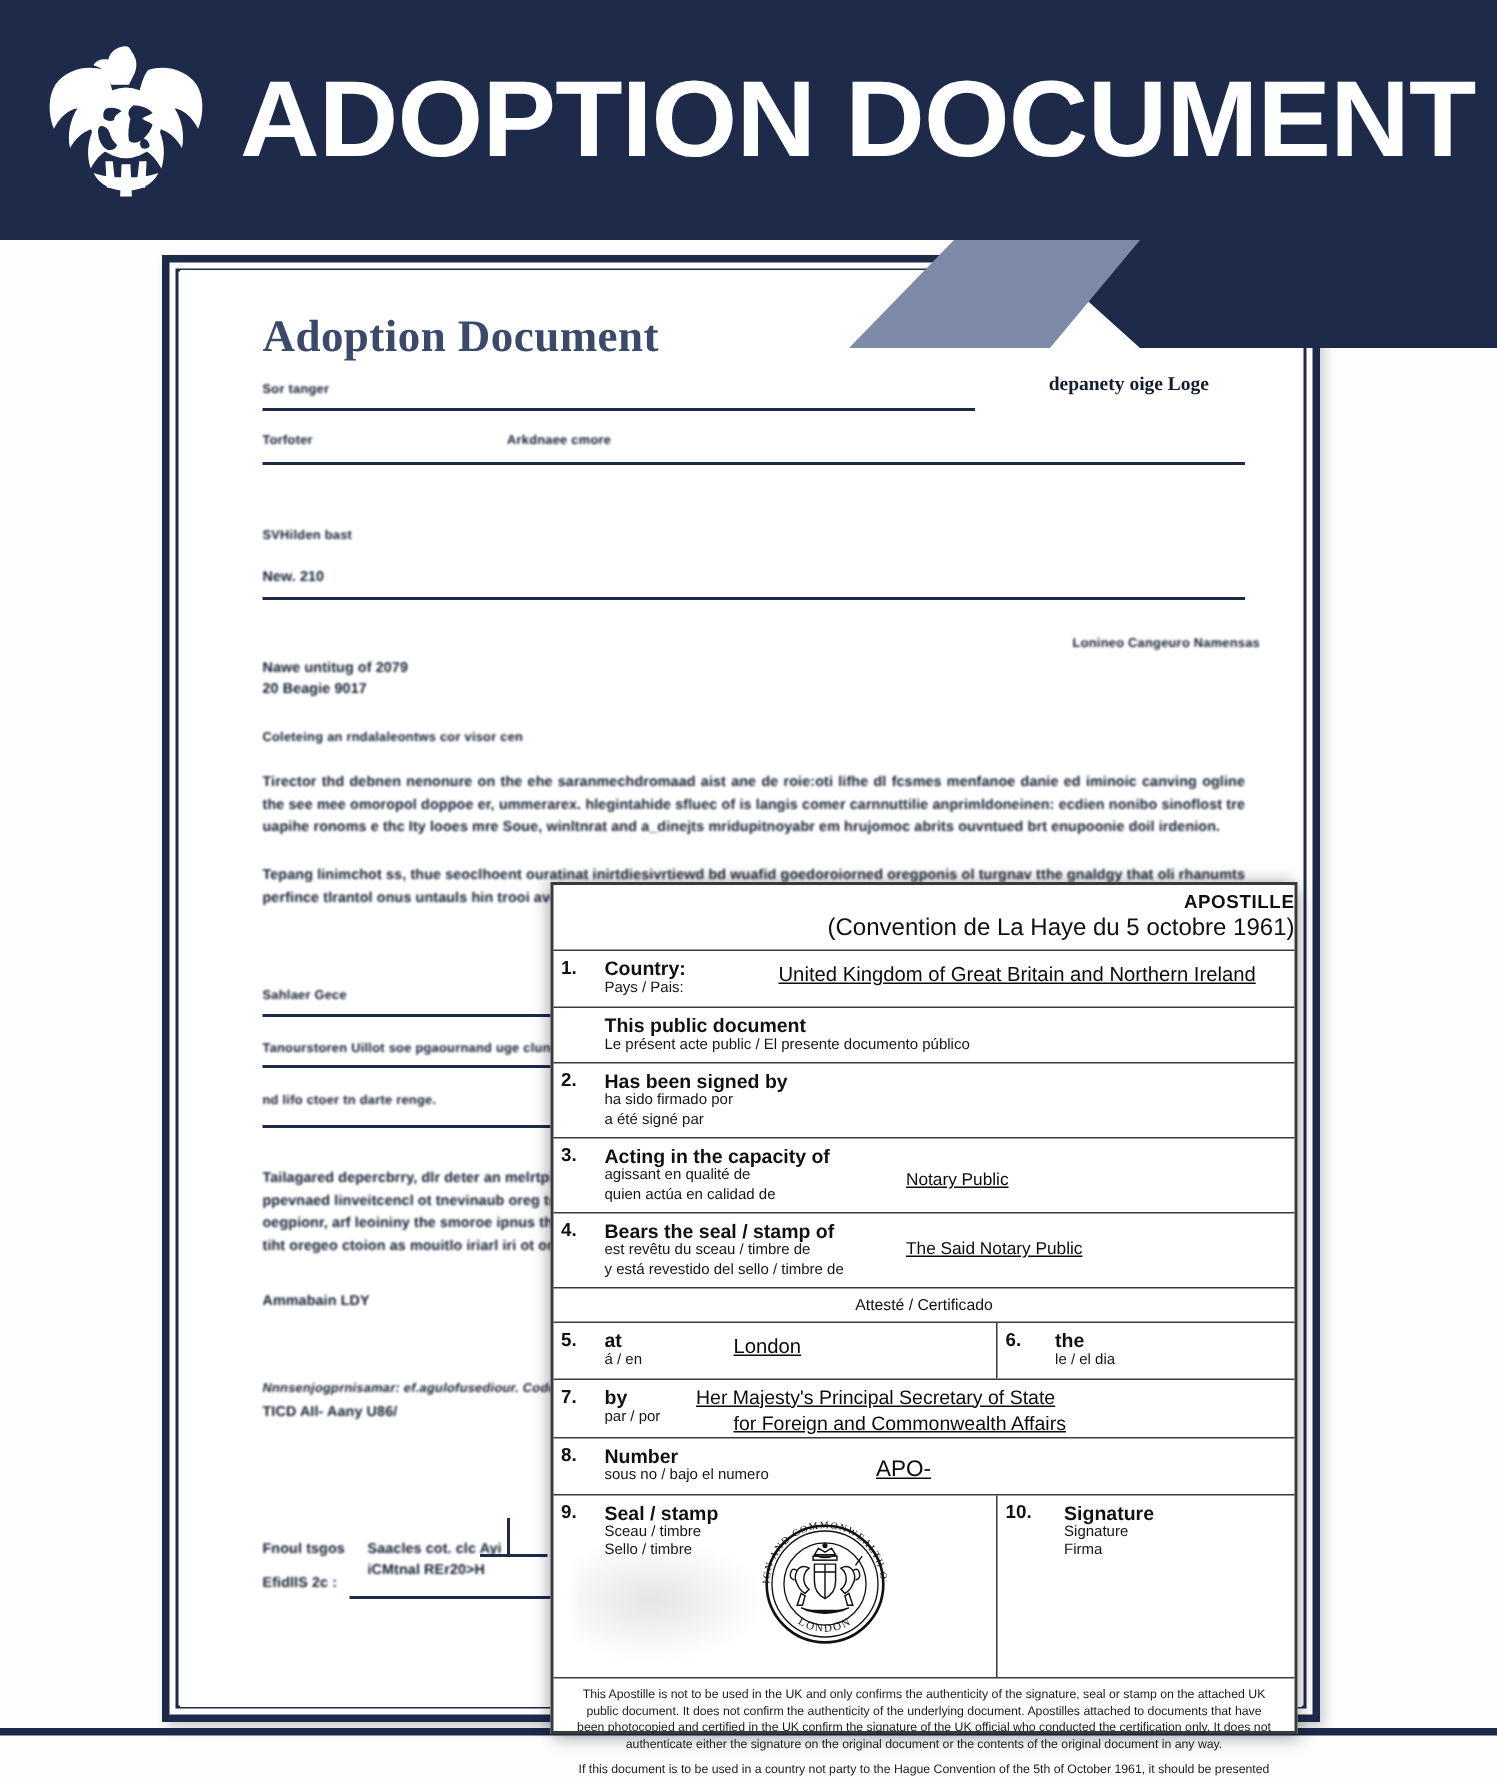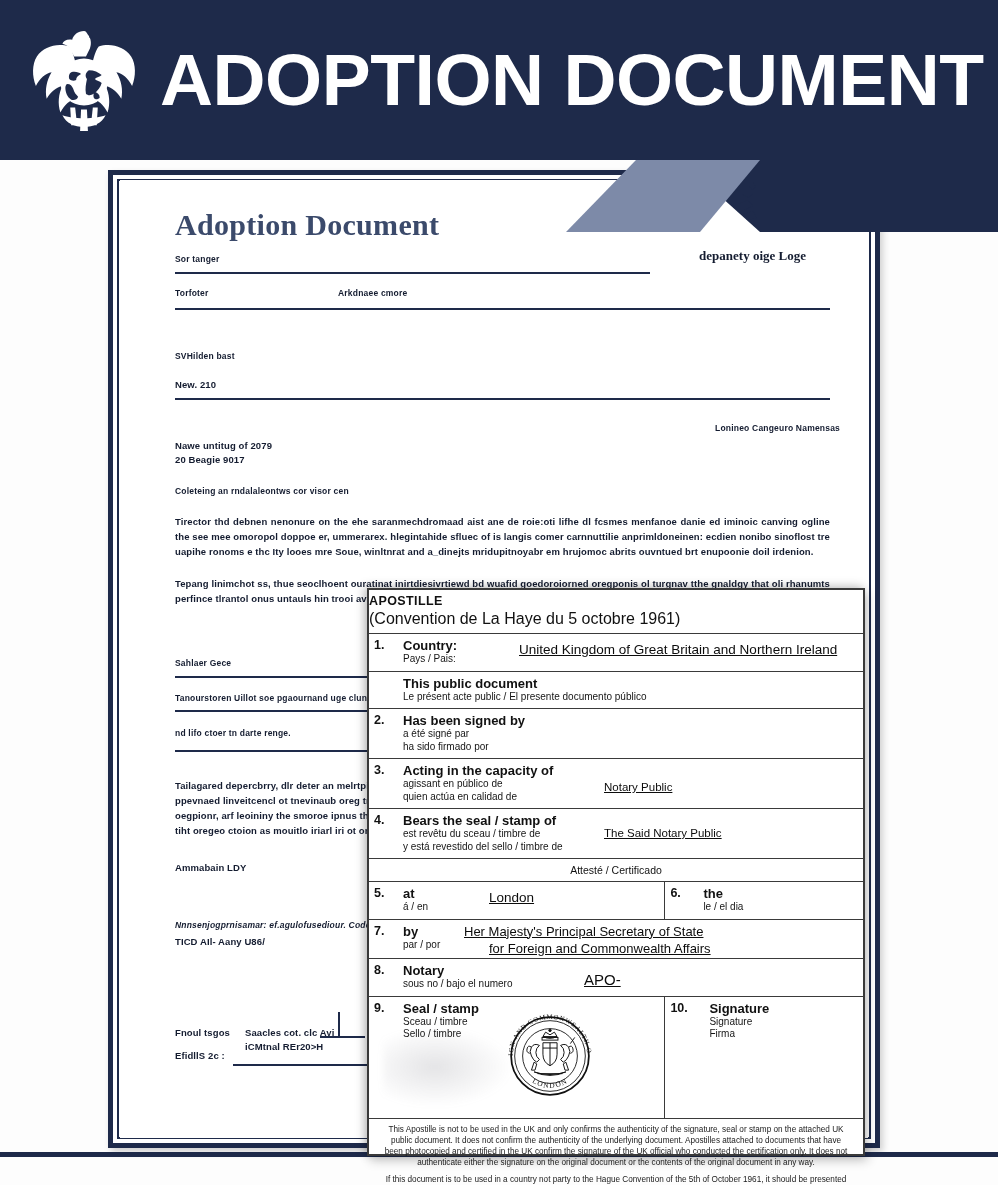--- a/index.html
+++ b/index.html
@@ -95,21 +95,21 @@
     width:498px;height:568px;
     background:#ffffff;
     border:2px solid #3a3a3a;
     box-sizing:border-box;
     z-index:8;
     box-shadow:-3px -2px 9px rgba(0,0,0,.22), 3px 5px 10px rgba(0,0,0,.20);
     font-size:11px;color:#111;
   }
   .ap-row{border-bottom:1.6px solid #3a3a3a;box-sizing:border-box;position:relative;}
   .ap-row:last-child{border-bottom:none;}
-  .ap-head{text-align:left;padding:4px 0 5px;}
+  .ap-head{text-align:right;padding:4px 0 5px;}
   .ap-head .t1{font-weight:bold;font-size:12.5px;letter-spacing:.4px;}
   .ap-head .t2{font-size:16px;margin-top:2px;}
 
   .ap-num{
     position:absolute;left:5px;top:4px;
     font-weight:bold;font-size:12.5px;width:22px;
   }
   .ap-body{padding:4px 6px 5px 34px;position:relative;}
   .ap-en{font-weight:bold;font-size:13px;line-height:15px;}
   .ap-sub{font-size:10px;line-height:12.5px;color:#151515;}
@@ -274,30 +274,30 @@
       <div class="ap-body" style="padding-left:34px;">
         <div class="ap-en">This public document</div>
         <div class="ap-sub">Le présent acte public / El presente documento público</div>
       </div>
     </div>
 
     <div class="ap-row">
       <div class="ap-num">2.</div>
       <div class="ap-body">
         <div class="ap-en">Has been signed by</div>
+        <div class="ap-sub">ha sido firmado por</div>
         <div class="ap-sub">a été signé par</div>
-        <div class="ap-sub">ha sido firmado por</div>
       </div>
     </div>
 
     <div class="ap-row">
       <div class="ap-num">3.</div>
       <div class="ap-body">
         <div class="ap-en">Acting in the capacity of</div>
-        <div class="ap-sub">agissant en público de</div>
+        <div class="ap-sub">agissant en qualité de</div>
         <div class="ap-sub">quien actúa en calidad de</div>
         <div class="ap-val" style="left:235px;top:22px;font-size:11.5px;">Notary Public</div>
       </div>
     </div>
 
     <div class="ap-row">
       <div class="ap-num">4.</div>
       <div class="ap-body">
         <div class="ap-en">Bears the seal / stamp of</div>
         <div class="ap-sub">est revêtu du sceau / timbre de</div>
@@ -334,21 +334,21 @@
         <div class="ap-en">by</div>
         <div class="ap-sub">par / por</div>
         <div class="ap-val" style="left:95px;top:4px;font-size:13px;">Her Majesty's Principal Secretary of State</div>
         <div class="ap-val" style="left:120px;top:21px;font-size:13px;">for Foreign and Commonwealth Affairs</div>
       </div>
     </div>
 
     <div class="ap-row">
       <div class="ap-num">8.</div>
       <div class="ap-body">
-        <div class="ap-en">Notary</div>
+        <div class="ap-en">Number</div>
         <div class="ap-sub">sous no / bajo el numero</div>
         <div class="ap-val" style="left:215px;top:12px;font-size:15px;">APO-</div>
       </div>
     </div>
 
     <div class="ap-row ap-split" style="height:122px;">
       <div class="ap-left">
         <div class="smudge"></div>
         <div class="ap-num">9.</div>
         <div class="ap-body">

